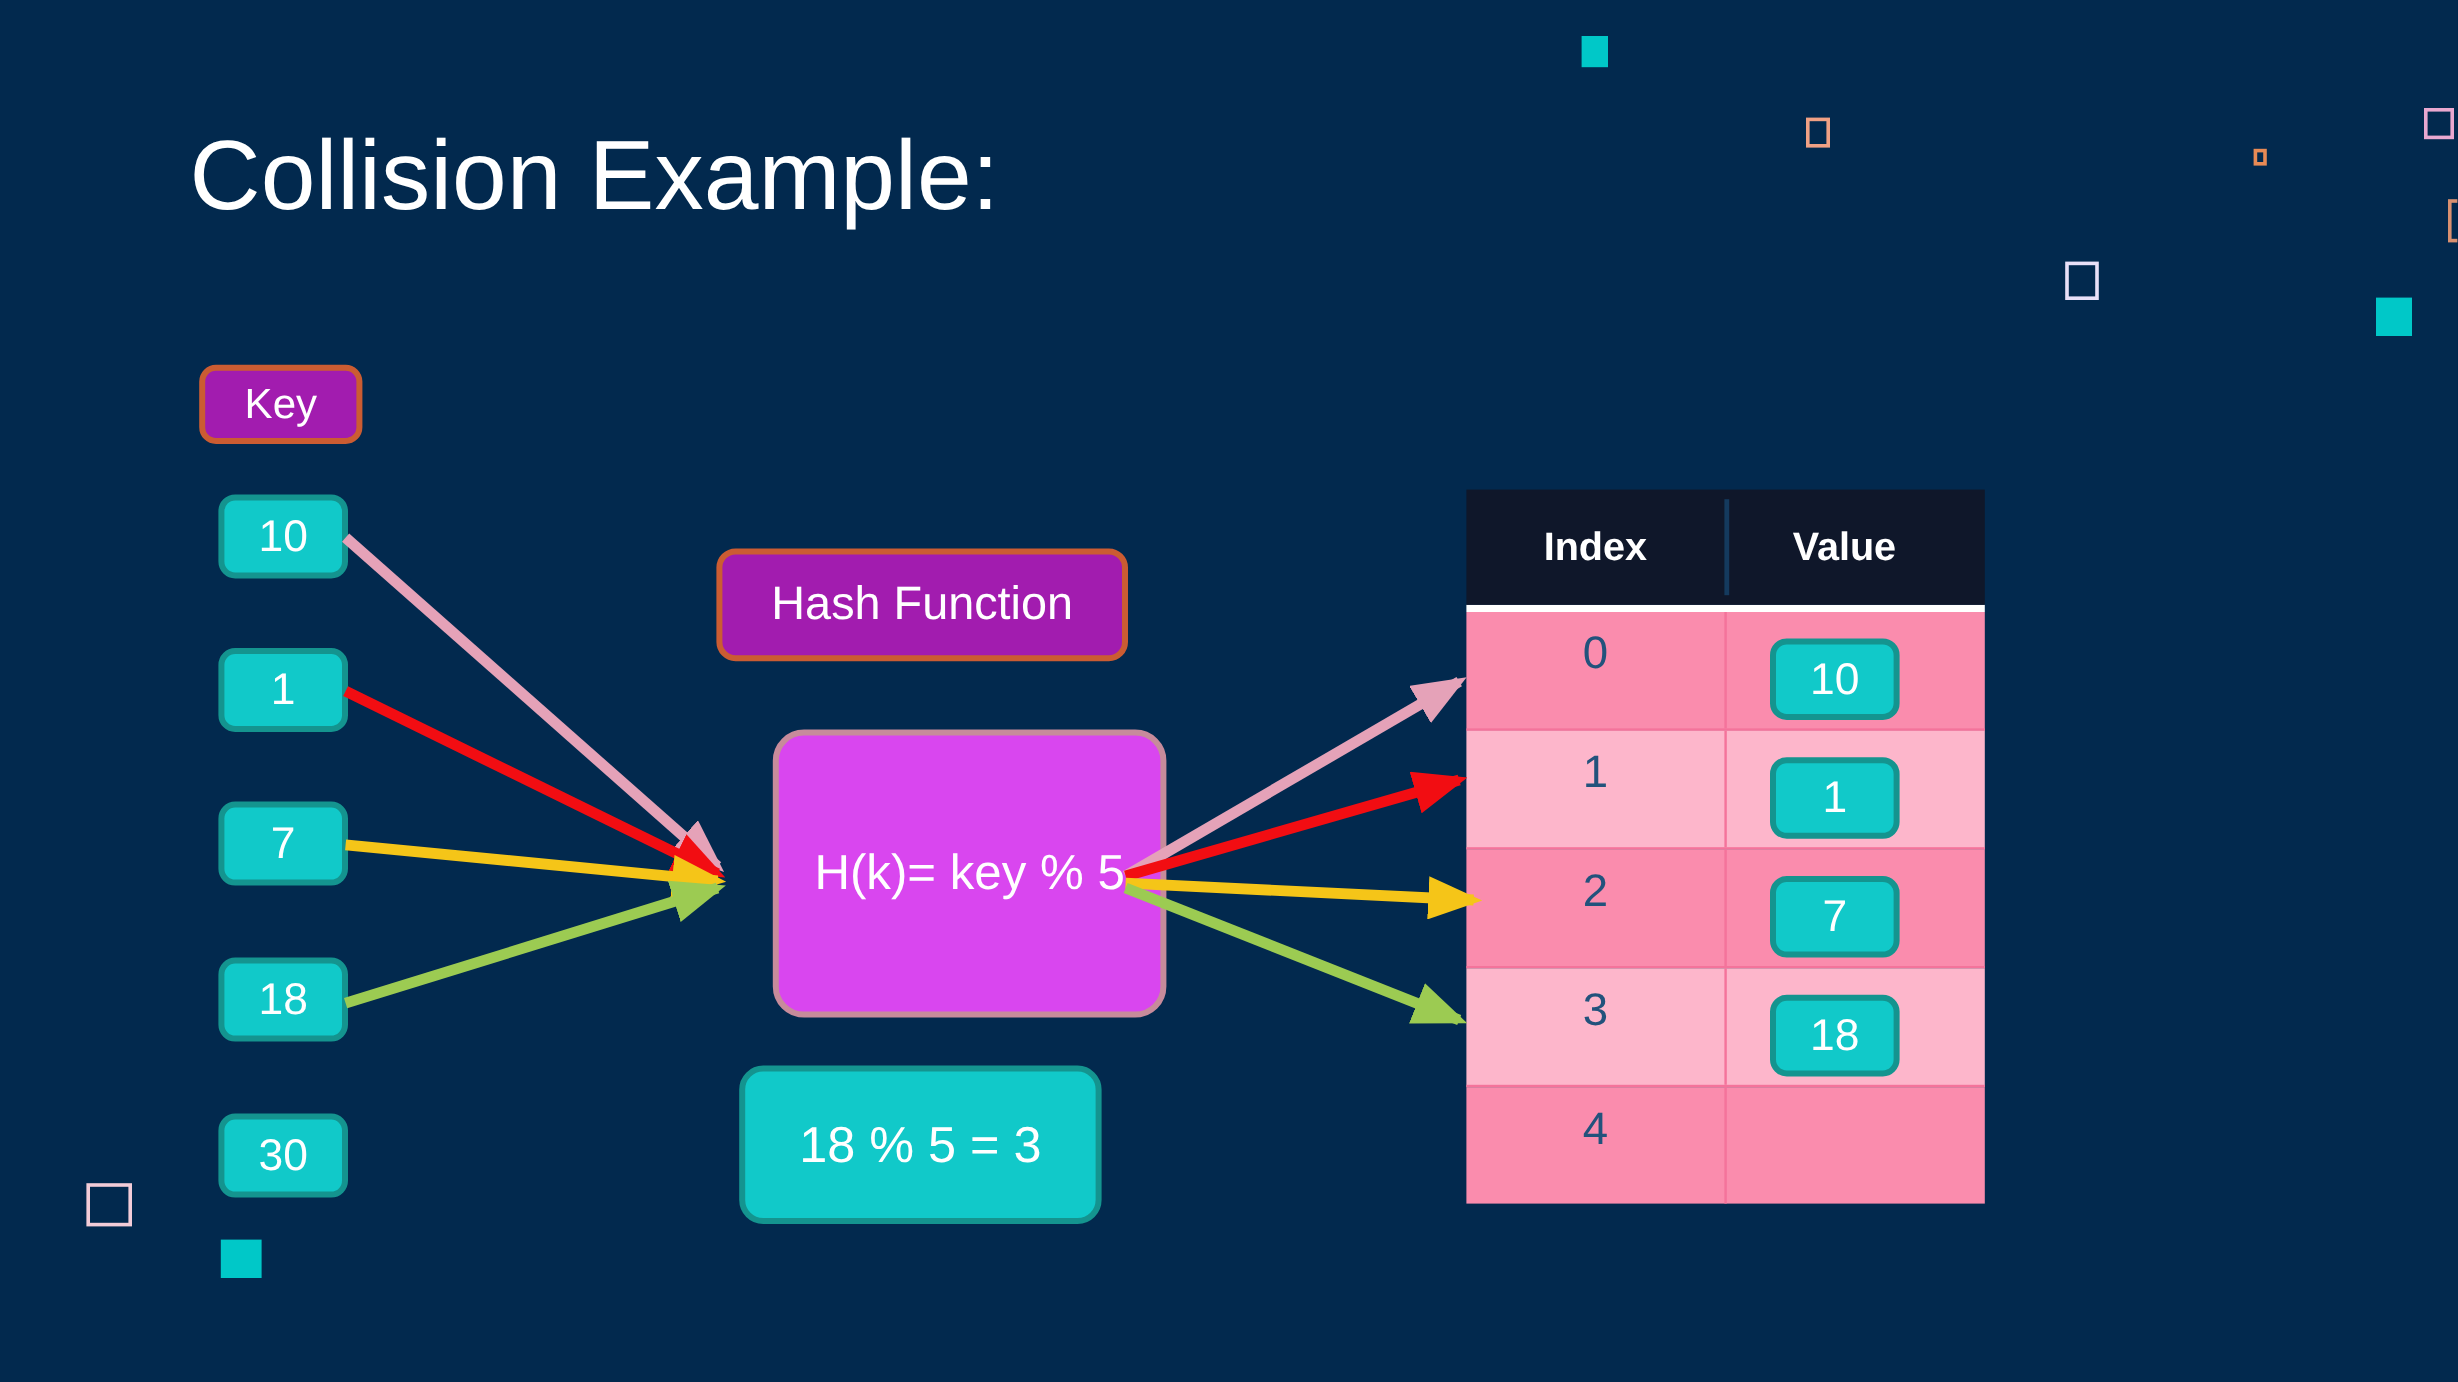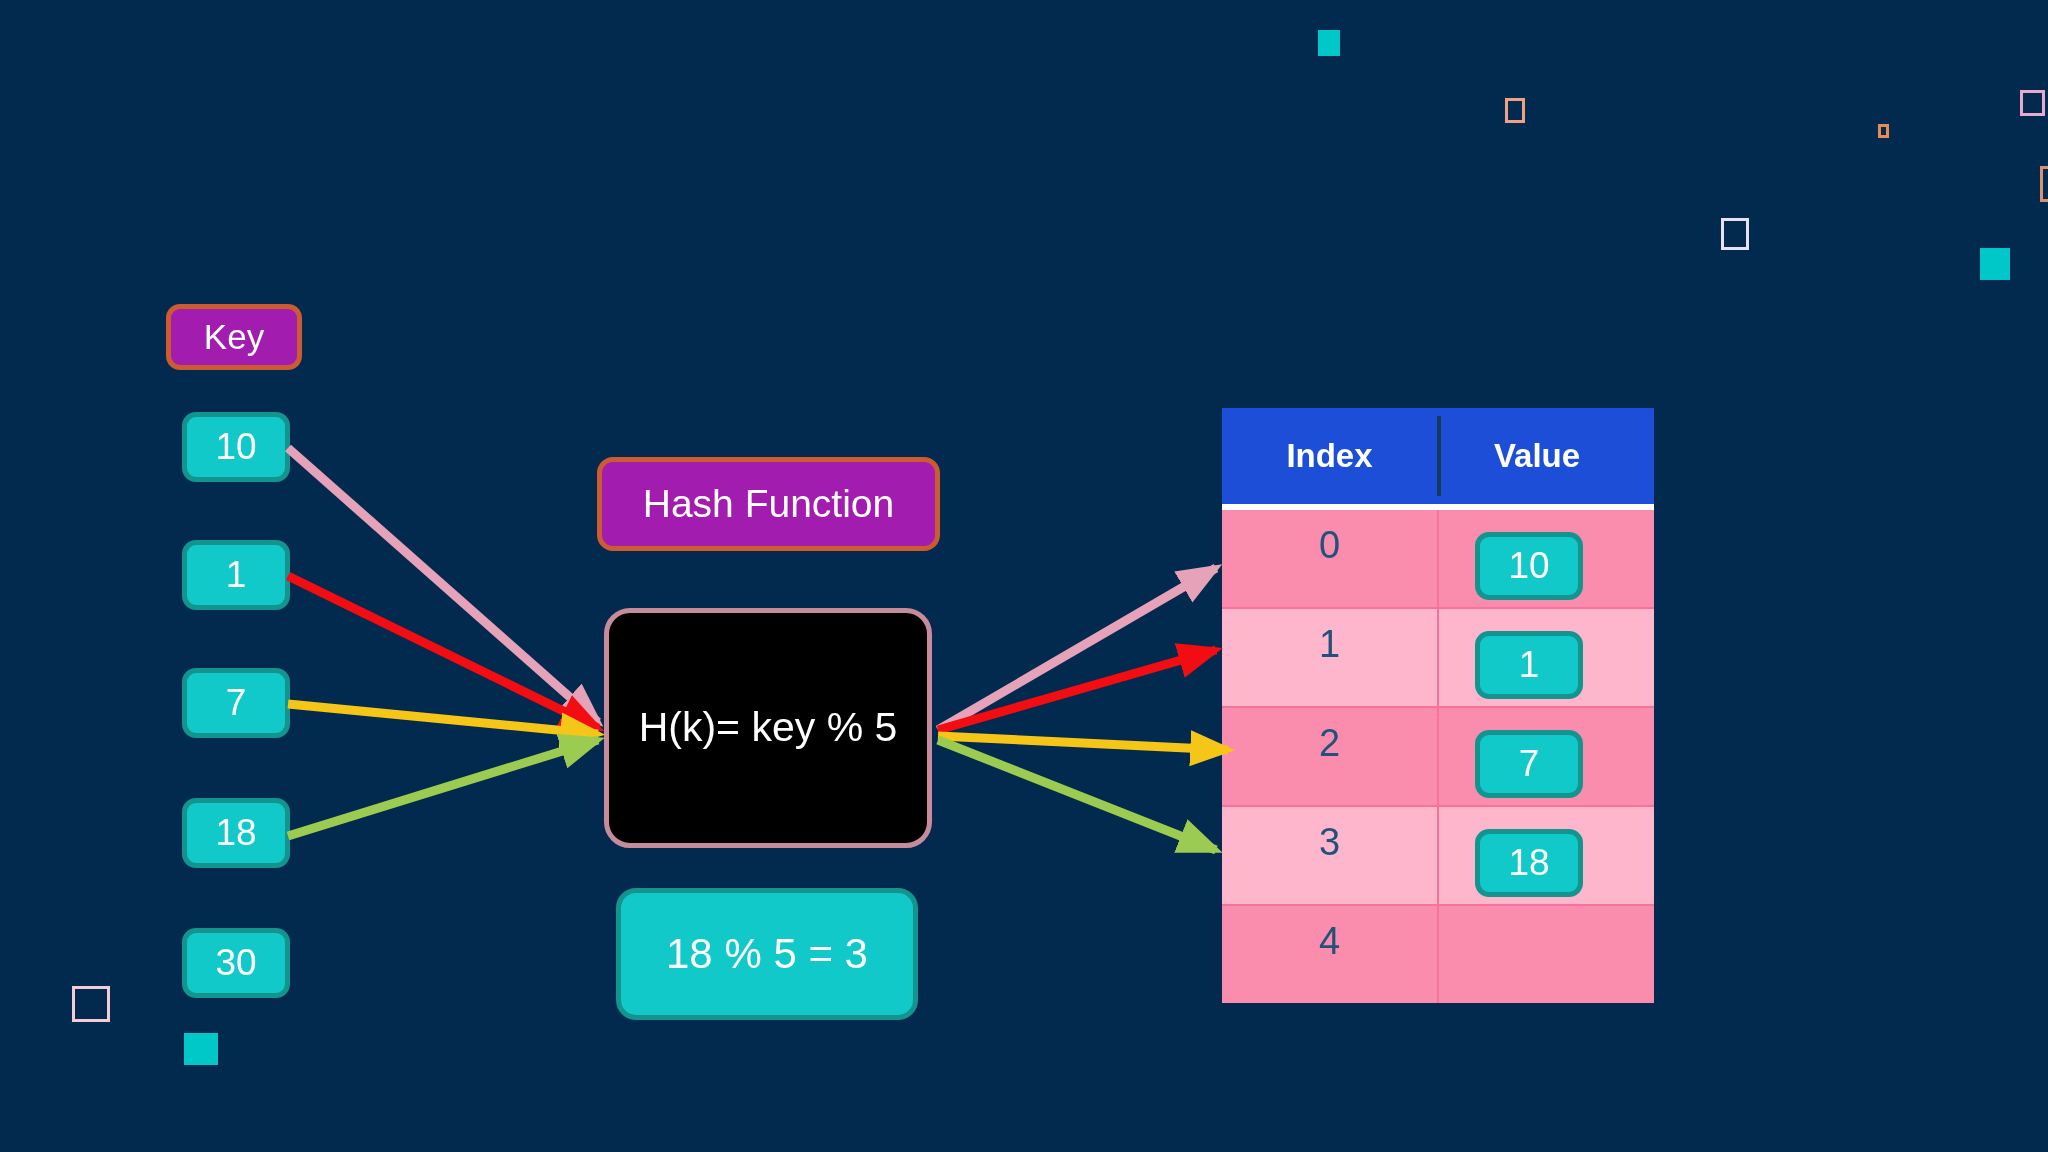--- a/index.html
+++ b/index.html
@@ -43,23 +43,24 @@
     background: #a21caf;
     border: 5px solid #cb5c32;
     border-radius: 14px;
   }
   .box-teal {
     background: #11c9c9;
     border: 5px solid #14948f;
     border-radius: 14px;
   }
   .box-pink {
-    background: #000000;
+    background: #d946ef;
     border: 5px solid #c78b9b;
     border-radius: 26px;
+    margin-left: 40px;
   }
 
   
   #key-chip {
     left: 166px; top: 304px;
     width: 136px; height: 66px;
     font-size: 35px;
   }
   
   .key-chip {
@@ -100,21 +101,21 @@
     left: 1222px;
     top: 408px;
     width: 432px;
     height: 592px;
     box-sizing: border-box;
   }
   .ht-head {
     position: relative;
     display: flex;
     height: 96px;
-    background: #1d4ed8;
+    background: #0f172a;
   }
   .ht-head .ht-cell {
     display: flex;
     align-items: center;
     justify-content: center;
     font-size: 33px;
     font-weight: bold;
     color: #ffffff;
   }
   .ht-head .ht-cell.idx { width: 215px; }
@@ -183,20 +184,21 @@
   .deco {
     position: absolute;
     box-sizing: border-box;
   }
 </style>
 </head>
 <body>
 
 <div class="slide">
 
+  <div class="slide-title">Collision Example:</div>
 
   <div class="box box-orange" id="key-chip">Key</div>
 
   <div class="box box-teal key-chip" id="key-chip-10">10</div>
   <div class="box box-teal key-chip" id="key-chip-1">1</div>
   <div class="box box-teal key-chip" id="key-chip-7">7</div>
   <div class="box box-teal key-chip" id="key-chip-18">18</div>
   <div class="box box-teal key-chip" id="key-chip-30">30</div>
 
   <div class="box box-orange" id="hash-label">Hash Function</div>

